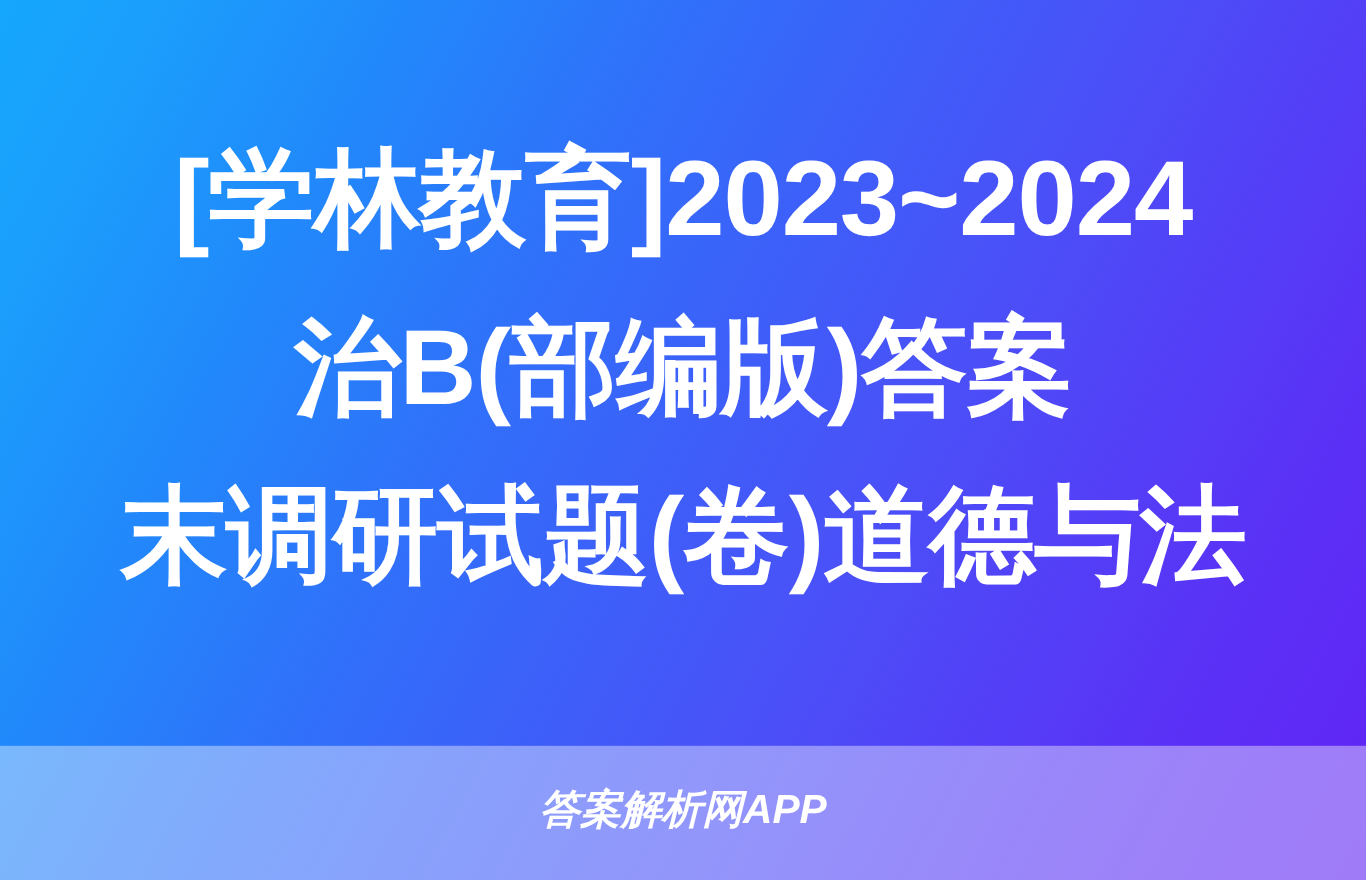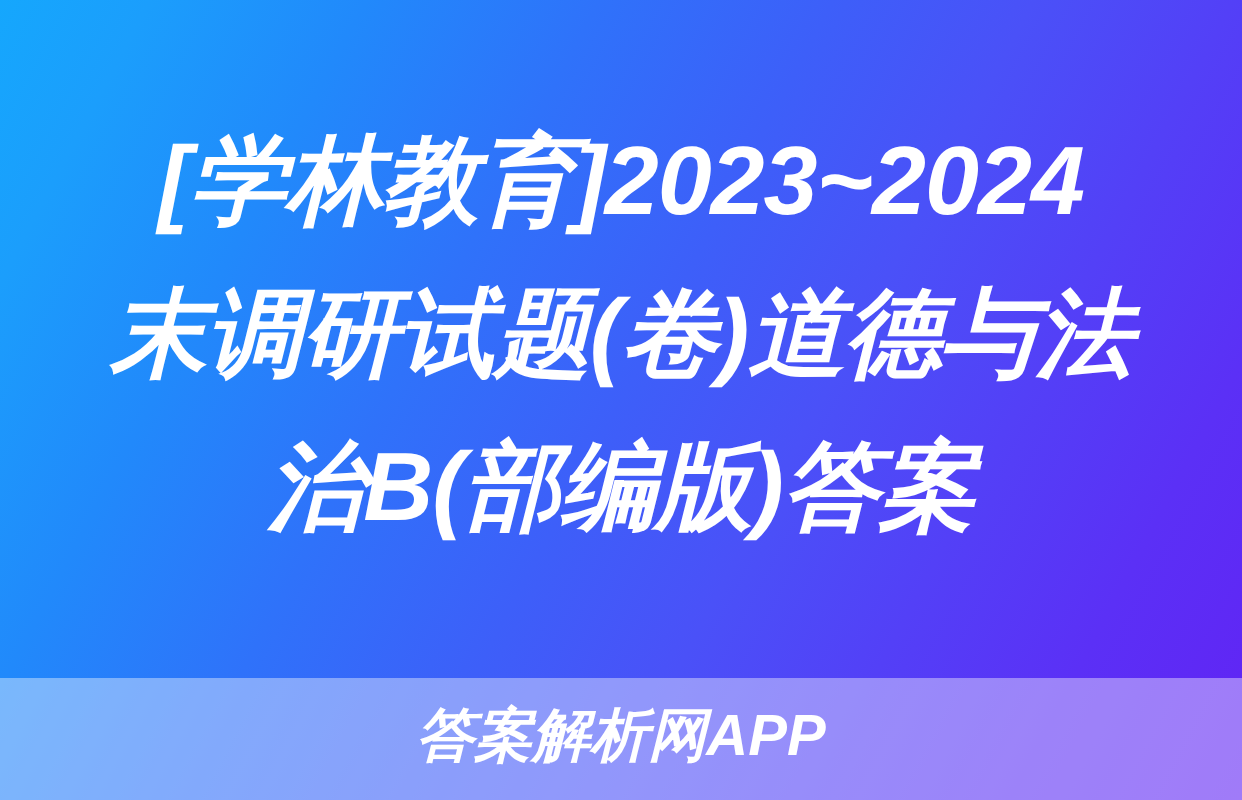--- a/index.html
+++ b/index.html
@@ -32,21 +32,20 @@
   #headline {
     position: absolute;
     left: 78px;
     top: 104px;
     width: 1086px;
     text-align: center;
     color: #ffffff;
     font-size: 97px;
     line-height: 153px;
     font-weight: 700;
-    font-style: italic;
     letter-spacing: -1px;
     white-space: nowrap;
     -webkit-font-smoothing: antialiased;
     text-rendering: geometricPrecision;
   }
 
   #headline .line {
     display: block;
     height: 153px;
   }
@@ -59,38 +58,38 @@
     top: 678px;
     height: 122px;
     background: rgba(255, 255, 255, 0.40);
     display: flex;
     align-items: center;
     justify-content: center;
   }
 
   #brand-text {
     color: #ffffff;
-    font-size: 58px;
+    font-size: 37px;
     font-weight: 700;
     font-style: italic;
     letter-spacing: 0px;
     line-height: 1;
     white-space: nowrap;
     position: relative;
     top: -4px;
   }
 </style>
 </head>
 <body>
 
 <div id="card">
 
   <div id="headline">
     <span class="line">[学林教育]2023~2024</span>
+    <span class="line">治B(部编版)答案</span>
     <span class="line">末调研试题(卷)道德与法</span>
-    <span class="line">治B(部编版)答案</span>
   </div>
 
   <div id="brand-bar">
     <span id="brand-text">答案解析网APP</span>
   </div>
 
 </div>
 
 </body></html>

